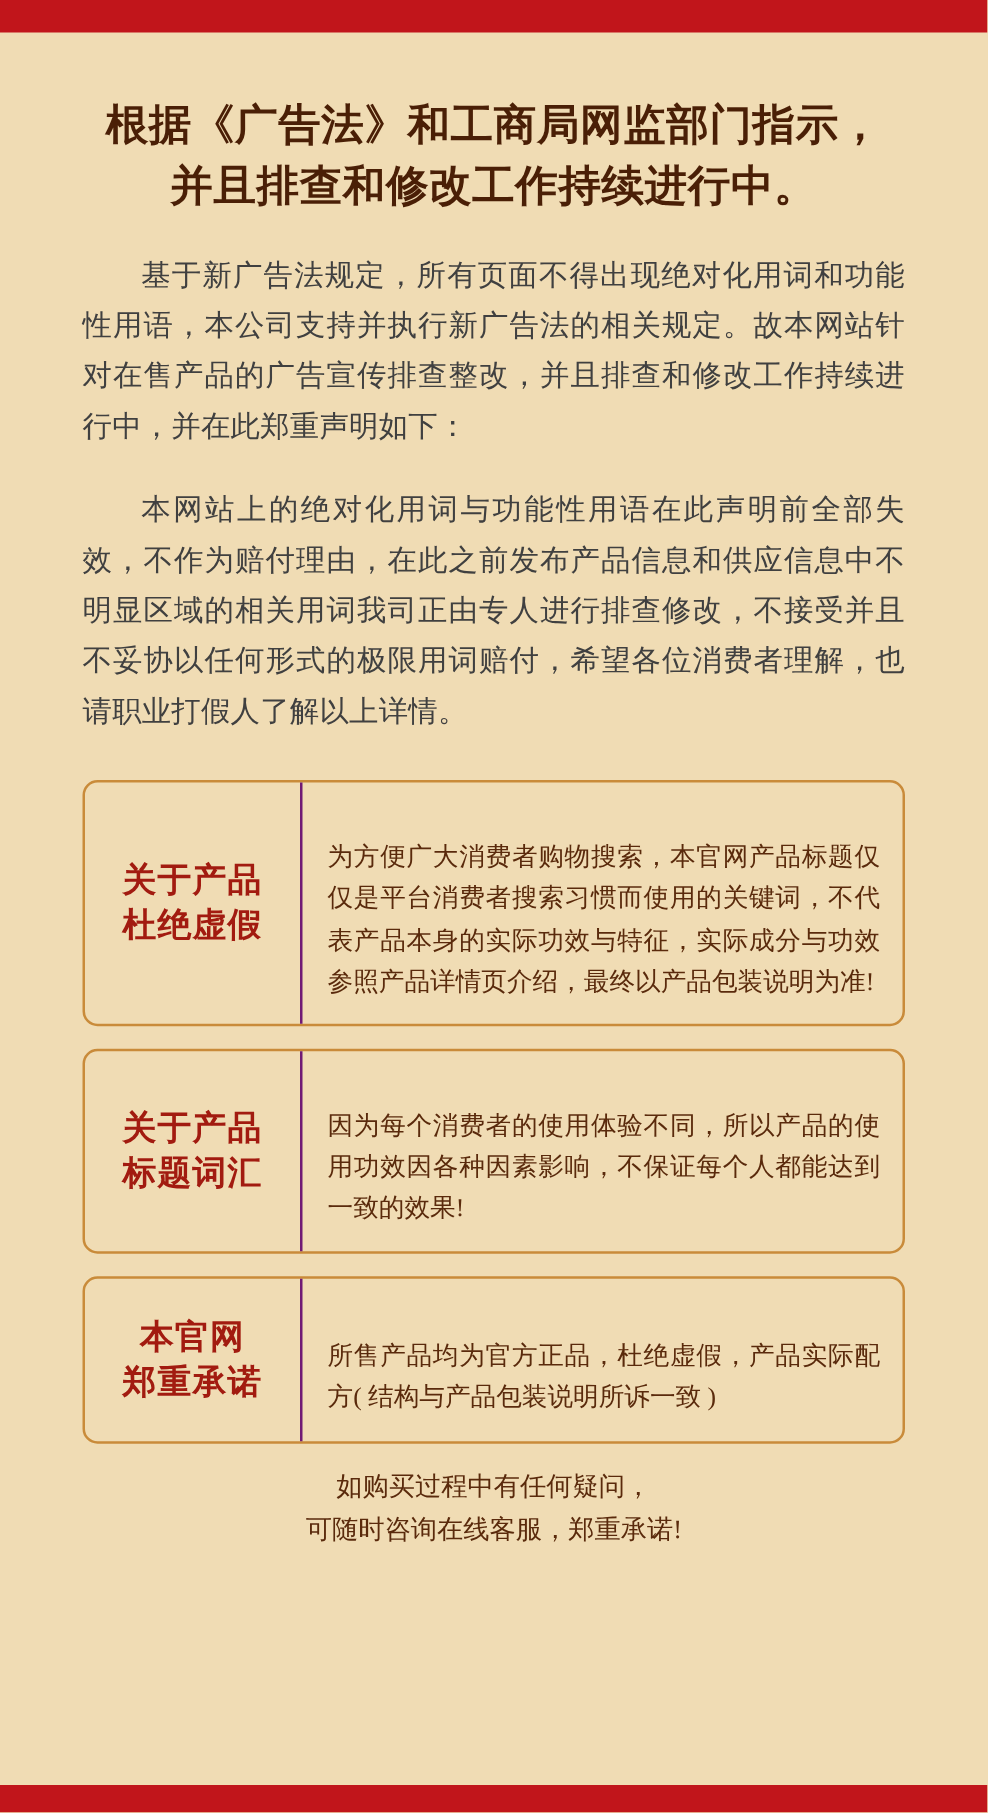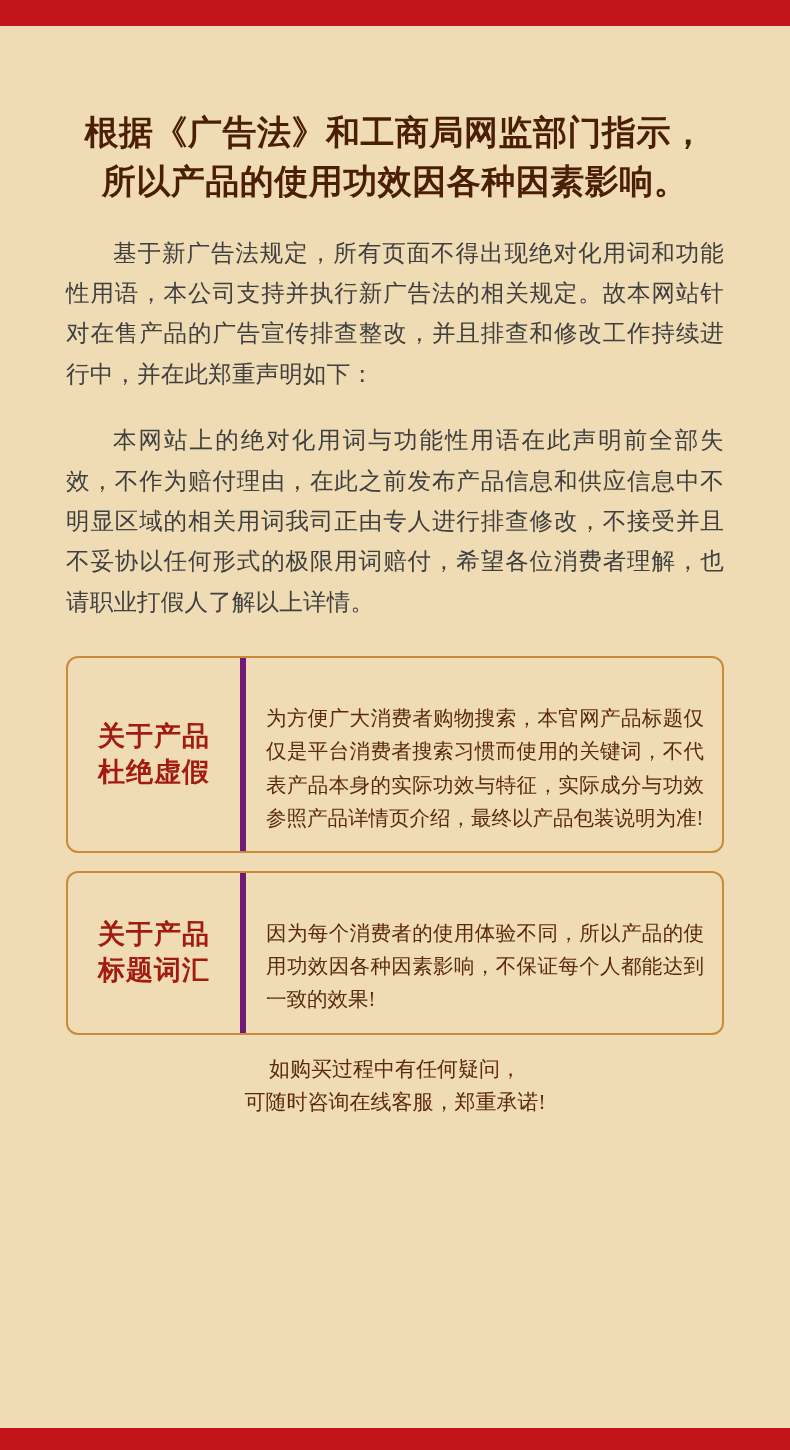--- a/index.html
+++ b/index.html
@@ -15,21 +15,20 @@
     overflow: hidden;
   }
   .page {
     position: relative;
     width: 790px;
     height: 1450px;
     background: #f0dcb4;
     box-sizing: border-box;
     display: flex;
     flex-direction: column;
-    gap: 32px;
   }
   .top-bar {
     width: 100%;
     height: 26px;
     background: #c1151b;
     flex: 0 0 auto;
   }
   .bottom-bar {
     width: 100%;
     height: 22px;
@@ -81,21 +80,21 @@
     flex: 0 0 160px;
     display: flex;
     flex-direction: column;
     align-items: center;
     justify-content: center;
     font-size: 27px;
     font-weight: bold;
     color: #a21b10;
     line-height: 1.32;
     padding: 14px 6px;
-    border-right: 6px solid #701a75;
+    border-right: 2px solid #701a75;
     text-align: center;
     letter-spacing: 1px;
   }
   .card-body {
     flex: 1 1 auto;
     padding: 16px 18px 16px 20px;
     font-size: 20.5px;
     line-height: 1.62;
     color: #5a2a0c;
     display: flex;
@@ -122,21 +121,21 @@
 <body>
 
 <div class="page">
 
   <div class="top-bar"></div>
 
   <div class="content">
 
     <div class="headline">
       <span class="l1">根据《广告法》和工商局网监部门指示，</span>
-      <span class="l2">所以产品的使用功效因各种因素影响。</span>
+      <span class="l2">并且排查和修改工作持续进行中。</span>
     </div>
 
     <p class="para first">基于新广告法规定，所有页面不得出现绝对化用词和功能性用语，本公司支持并执行新广告法的相关规定。故本网站针对在售产品的广告宣传排查整改，并且排查和修改工作持续进行中，并在此郑重声明如下：</p>
     <p class="para second">本网站上的绝对化用词与功能性用语在此声明前全部失效，不作为赔付理由，在此之前发布产品信息和供应信息中不明显区域的相关用词我司正由专人进行排查修改，不接受并且不妥协以任何形式的极限用词赔付，希望各位消费者理解，也请职业打假人了解以上详情。</p>
 
     <div class="cards">
 
       <div class="card">
         <div class="card-title">
           <span>关于产品</span>
@@ -146,20 +145,27 @@
       </div>
 
       <div class="card">
         <div class="card-title">
           <span>关于产品</span>
           <span>标题词汇</span>
         </div>
         <div class="card-body">因为每个消费者的使用体验不同，所以产品的使用功效因各种因素影响，不保证每个人都能达到一致的效果!</div>
       </div>
 
+      <div class="card tall">
+        <div class="card-title">
+          <span>本官网</span>
+          <span>郑重承诺</span>
+        </div>
+        <div class="card-body">所售产品均为官方正品，杜绝虚假，产品实际配方( 结构与产品包装说明所诉一致 )</div>
+      </div>
 
     </div>
 
     <div class="footer-note">
       <span>如购买过程中有任何疑问，</span>
       <span>可随时咨询在线客服，郑重承诺!</span>
     </div>
 
   </div>
 

